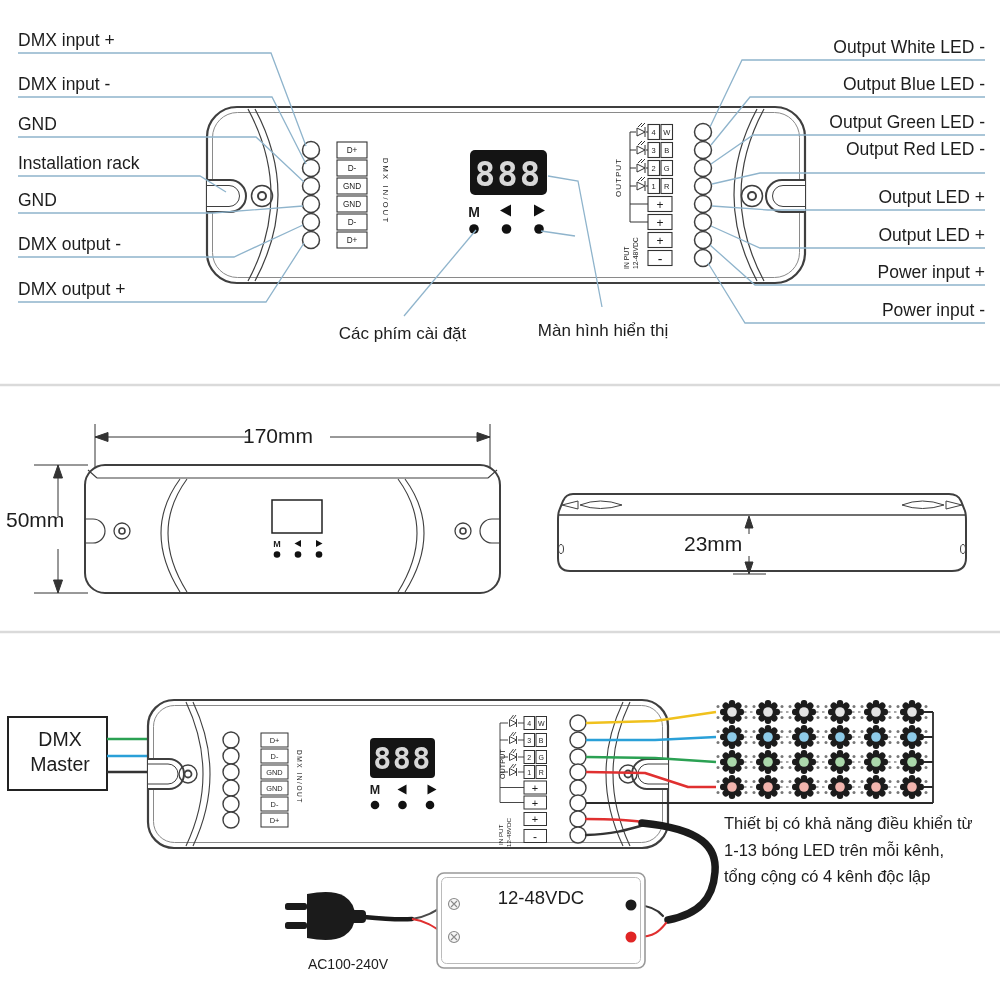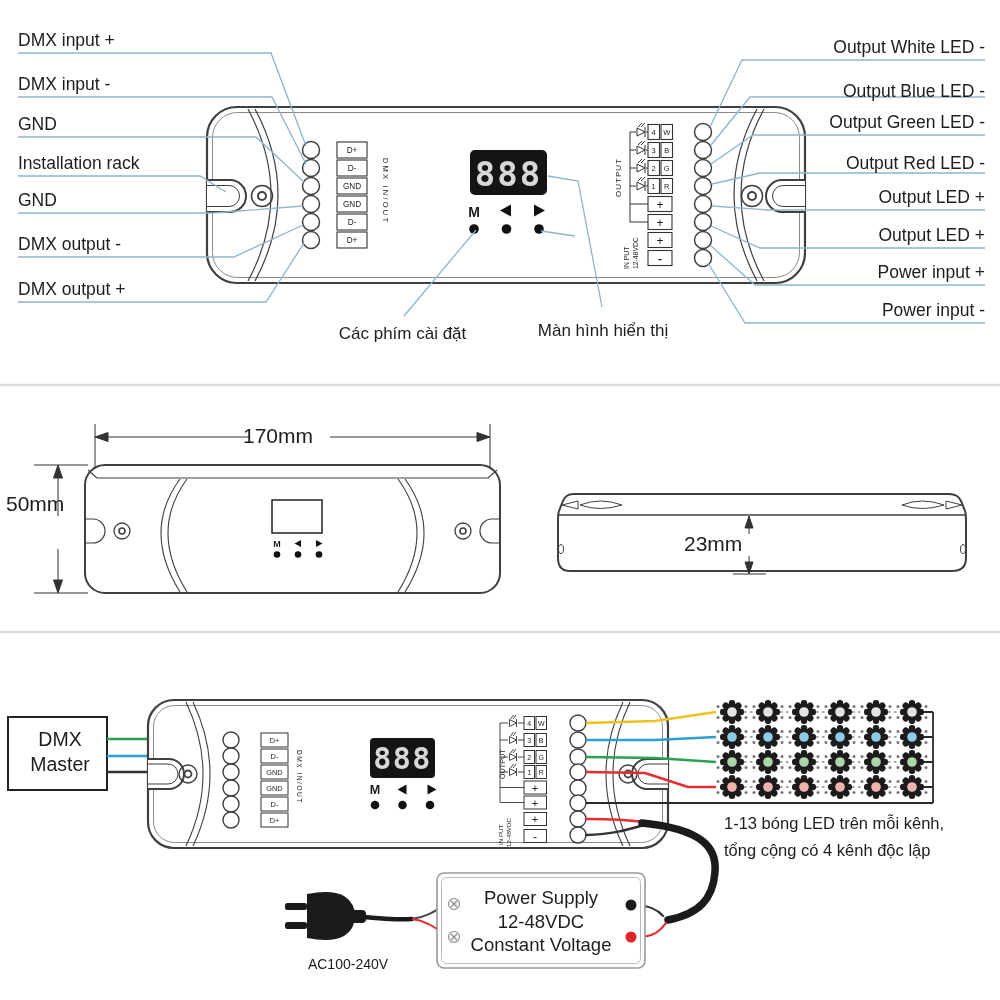--- a/index.html
+++ b/index.html
@@ -720,46 +720,45 @@
 
 <div class="txt lbl" style="left:18px;top:30px">DMX input +</div>
 <div class="txt lbl" style="left:18px;top:74px">DMX input -</div>
 <div class="txt lbl" style="left:18px;top:114px">GND</div>
 <div class="txt lbl" style="left:18px;top:153px">Installation rack</div>
 <div class="txt lbl" style="left:18px;top:190px">GND</div>
 <div class="txt lbl" style="left:18px;top:234px">DMX output -</div>
 <div class="txt lbl" style="left:18px;top:279px">DMX output +</div>
 
 <div class="txt rlbl" style="right:15px;top:37px">Output White LED -</div>
-<div class="txt rlbl" style="right:15px;top:81px">Output Blue LED -</div>
+<div class="txt rlbl" style="right:15px;top:74px">Output Blue LED -</div>
 <div class="txt rlbl" style="right:15px;top:112px">Output Green LED -</div>
-<div class="txt rlbl" style="right:15px;top:153px">Output Red LED -</div>
+<div class="txt rlbl" style="right:15px;top:139px">Output Red LED -</div>
 <div class="txt rlbl" style="right:15px;top:187px">Output LED +</div>
 <div class="txt rlbl" style="right:15px;top:225px">Output LED +</div>
 <div class="txt rlbl" style="right:15px;top:262px">Power input +</div>
 <div class="txt rlbl" style="right:15px;top:300px">Power input -</div>
 
 <div class="txt cap" style="left:305px;top:324px;width:195px">Các phím cài đặt</div>
 <div class="txt cap" style="left:508px;top:321px;width:190px">Màn hình hiển thị</div>
 
 <div class="txt dim" style="left:243px;top:424px;width:94px">170mm</div>
-<div class="txt dim" style="left:6px;top:492px;width:64px">50mm</div>
+<div class="txt dim" style="left:6px;top:508px;width:64px">50mm</div>
 <div class="txt dim" style="left:684px;top:532px;width:94px">23mm</div>
 
 <div class="txt boxtxt" style="left:8px;top:727px;width:104px;font-size:19.5px;line-height:25px">
   <div>DMX</div>
   <div>Master</div>
 </div>
 
 <div class="txt boxtxt" style="left:437px;top:886px;width:208px;font-size:18.5px;line-height:23.5px">
-  <div>Power Supply</div>
   <div>12-48VDC</div>
-  <div>Constant Voltage</div>
 </div>
 
 <div class="txt boxtxt" style="left:290px;top:956px;width:116px;font-size:14px">AC100-240V</div>
 
 <div class="txt note" style="left:724px;top:810px;width:272px">
+  <div>Thiết bị có khả năng điều khiển từ</div>
   <div>1-13 bóng LED trên mỗi kênh,</div>
   <div>tổng cộng có 4 kênh độc lập</div>
 </div>
 
 </div>
 
 </body></html>

